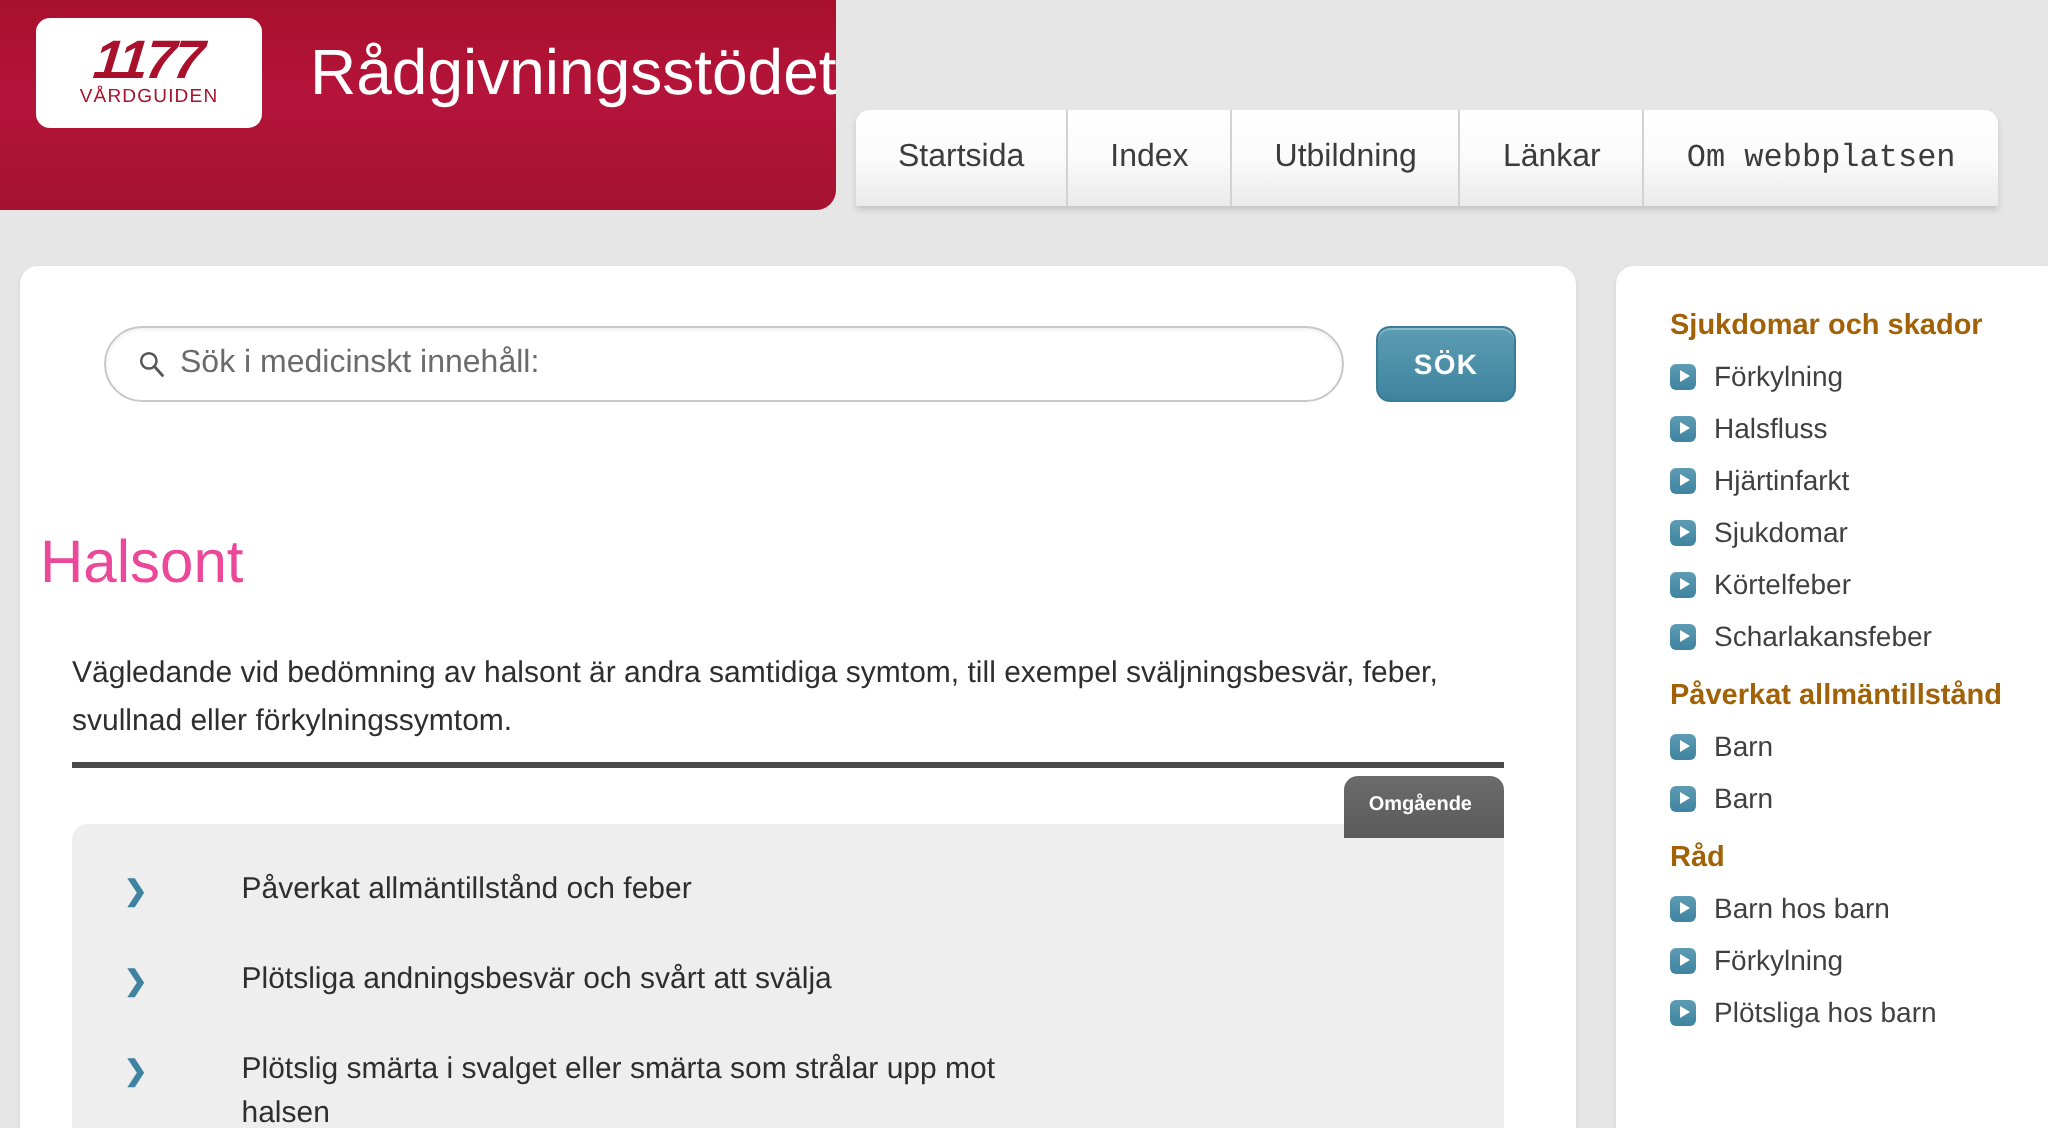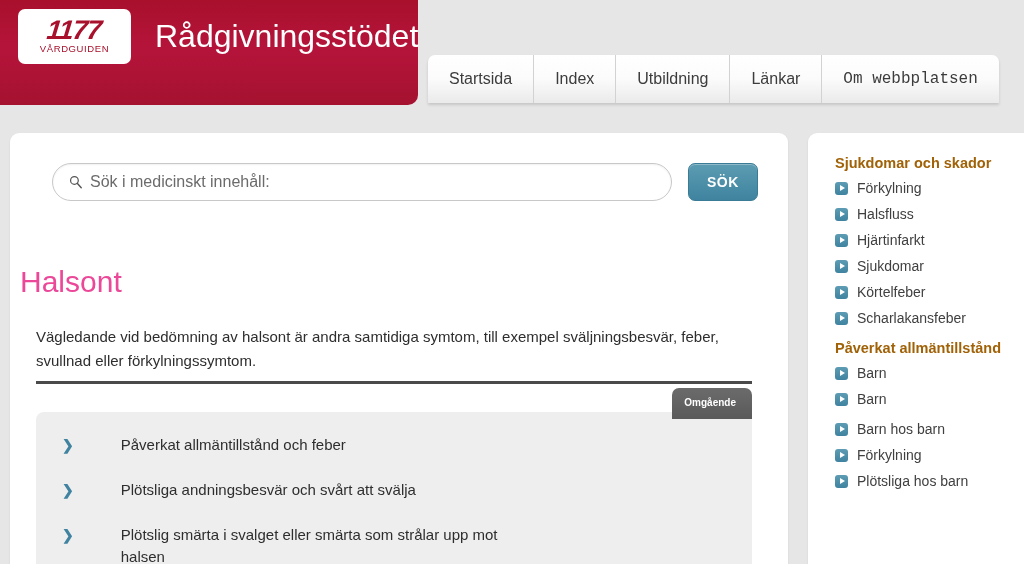--- a/index.html
+++ b/index.html
@@ -415,20 +415,21 @@
         <span class="sb-icon"></span>
         <span class="sb-label">Barn</span>
       </a>
       <a class="sb-link">
         <span class="sb-icon"></span>
         <span class="sb-label">Barn</span>
       </a>
     </div>
 
     <div class="sb-group">
+      <div class="sb-heading">Råd</div>
       <a class="sb-link">
         <span class="sb-icon"></span>
         <span class="sb-label">Barn hos barn</span>
       </a>
       <a class="sb-link">
         <span class="sb-icon"></span>
         <span class="sb-label">Förkylning</span>
       </a>
       <a class="sb-link">
         <span class="sb-icon"></span>

